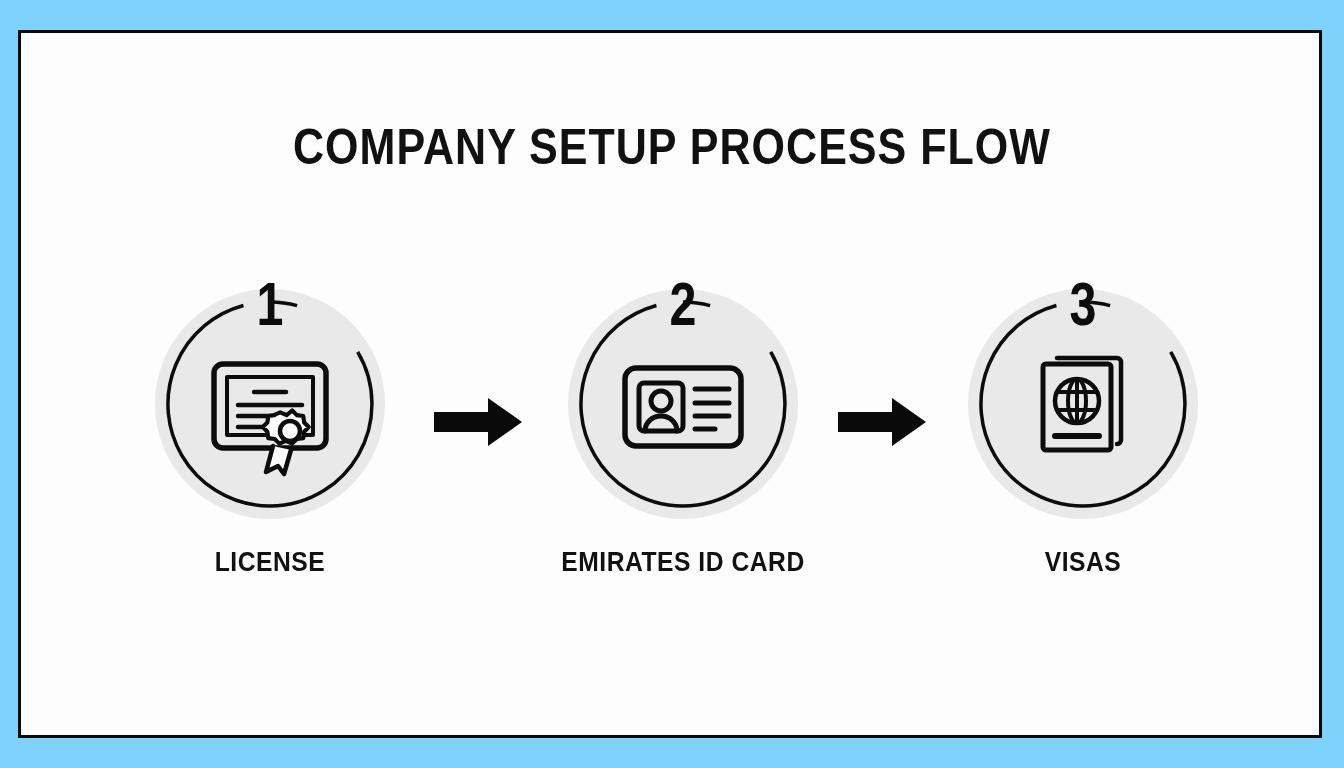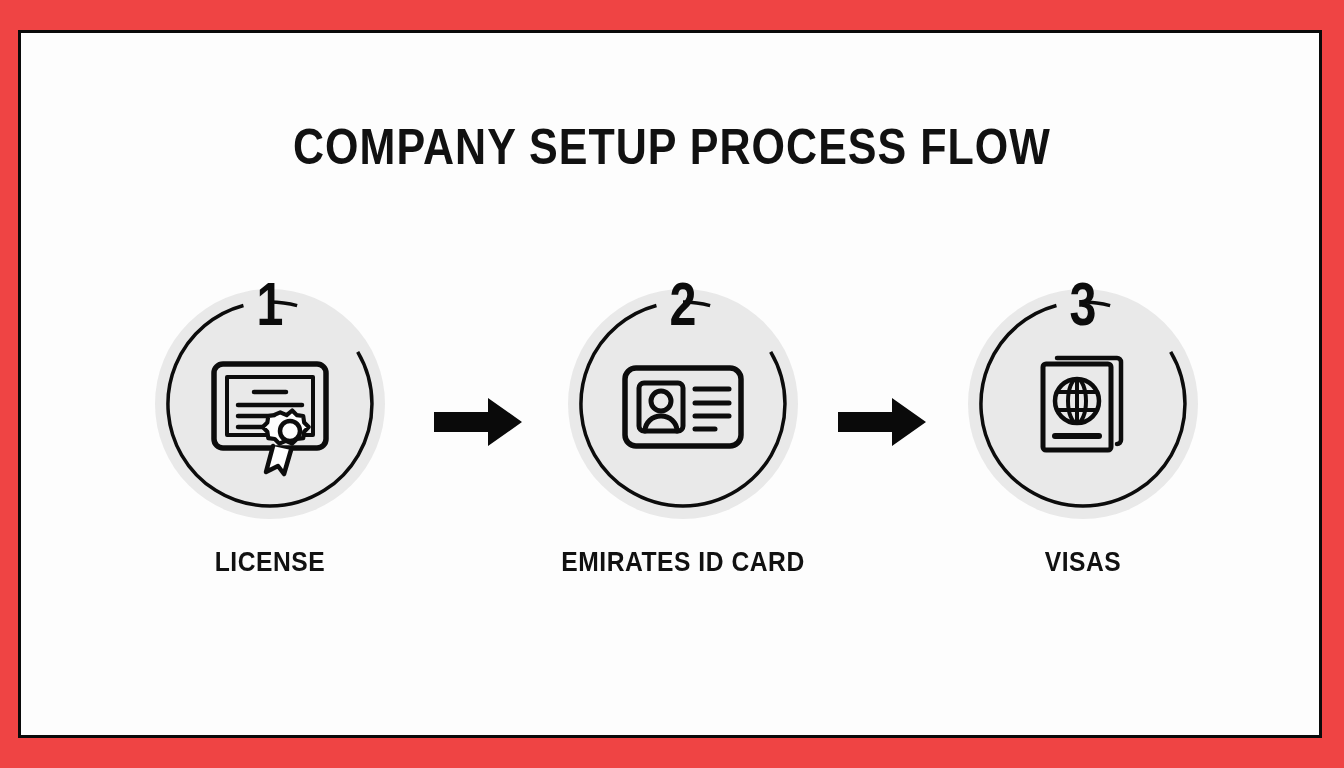--- a/index.html
+++ b/index.html
@@ -11,21 +11,21 @@
     width: 1344px;
     height: 768px;
     font-family: "Liberation Sans", sans-serif;
     overflow: hidden;
   }
 
   #infographic {
     position: relative;
     width: 1344px;
     height: 768px;
-    background: #ef4444;
+    background: #7dd3fc;
   }
 
   
   .frame {
     position: absolute;
     left: 18px;
     top: 30px;
     width: 1304px;
     height: 708px;
     border: 3px solid #0a0a0a;

